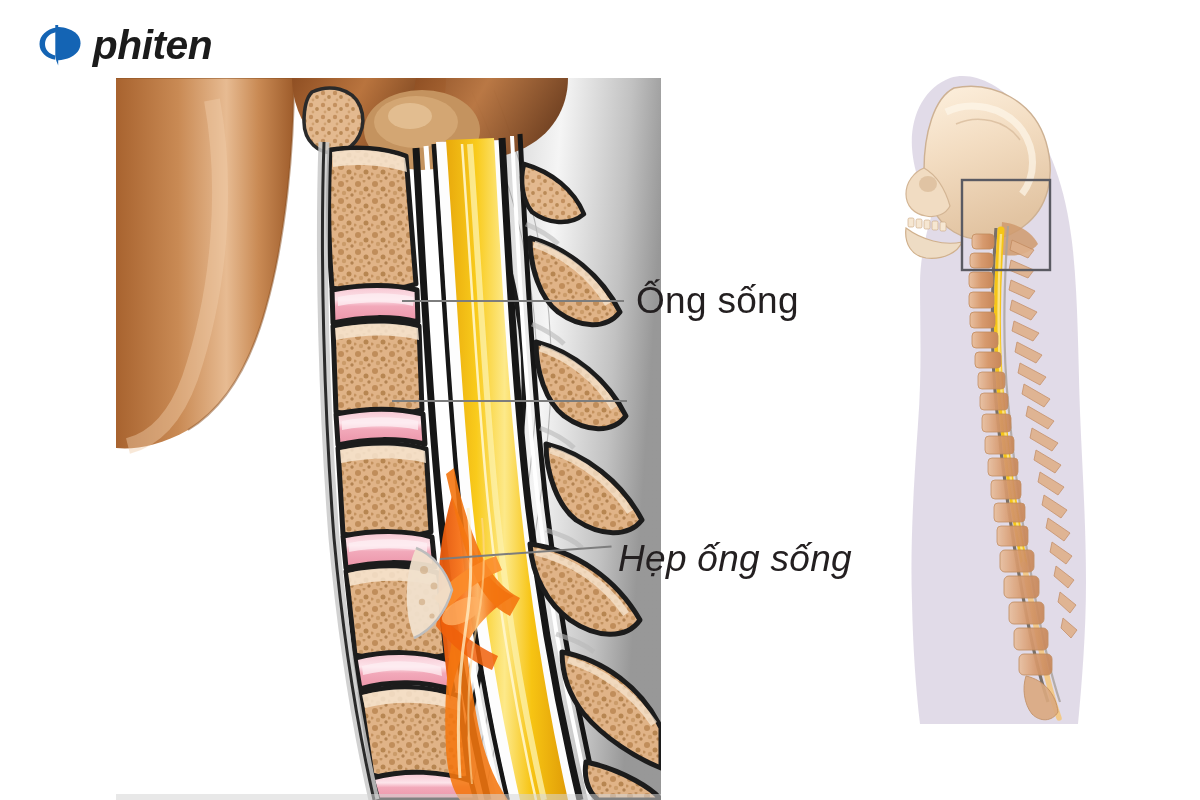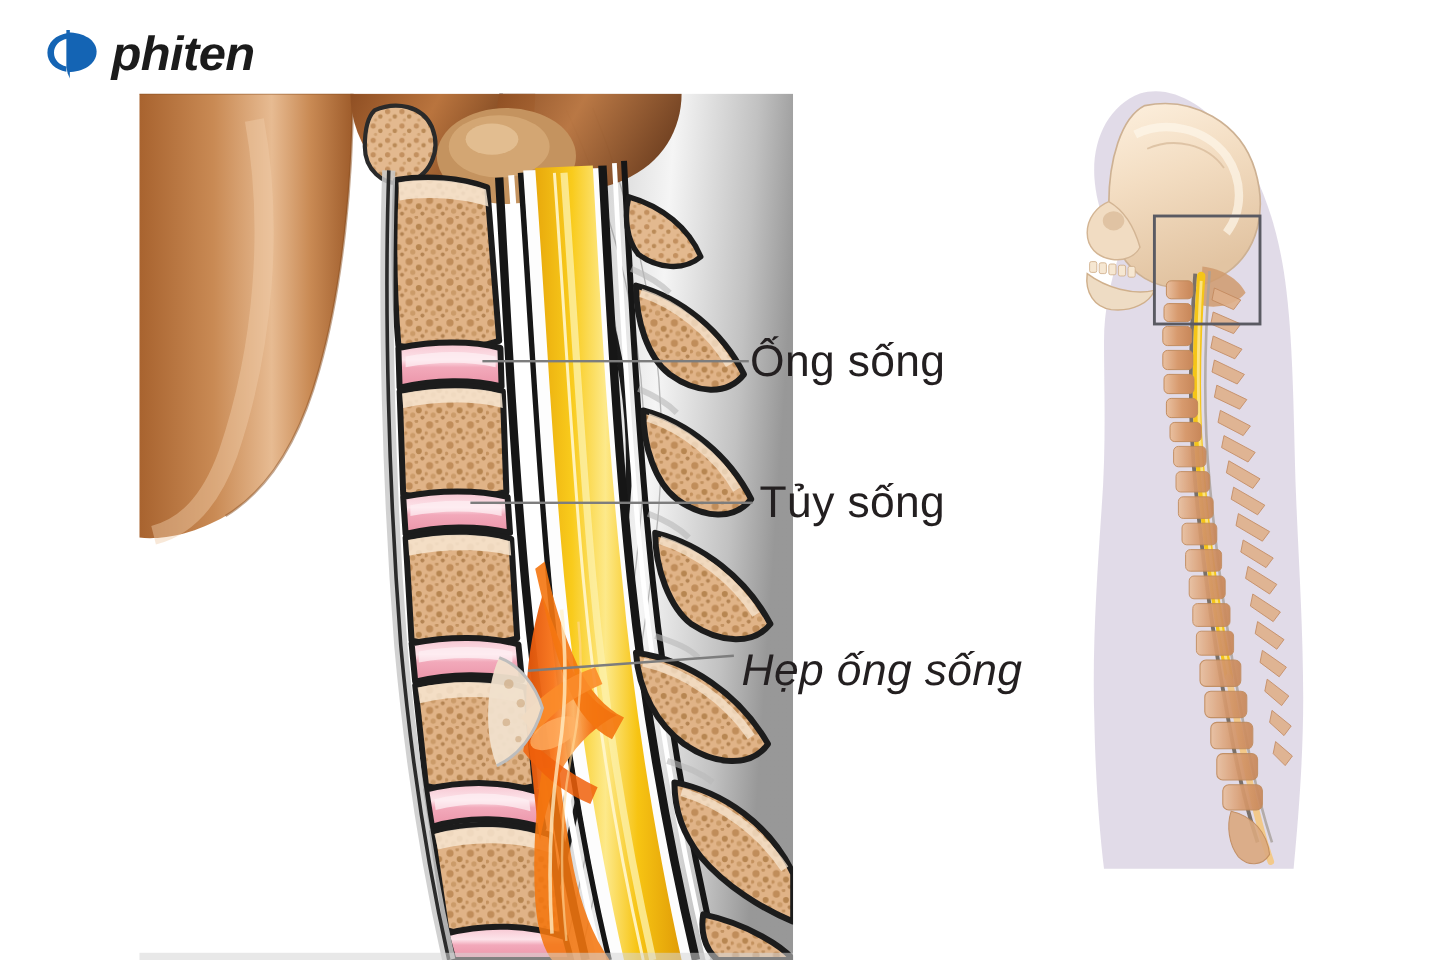--- a/index.html
+++ b/index.html
@@ -62,21 +62,21 @@
   .callout-text {
     font-family: "Liberation Sans", sans-serif;
     font-size: 37px;
     font-weight: 400;
     color: #231f20;
     line-height: 1;
     letter-spacing: 0.3px;
   }
   #callout-spinal-canal { left: 402px; top: 282px; }
   #callout-spinal-canal .callout-line { width: 222px; }
-  #callout-spinal-canal .callout-text { margin-left: 1px; }
+  #callout-spinal-canal .callout-text { margin-left: 12px; }
 
   #callout-spinal-cord { left: 392px; top: 400px; }
   #callout-spinal-cord .callout-line { width: 235px; }
   #callout-spinal-cord .callout-text { margin-left: 6px; }
 
   #callout-stenosis { left: 440px; top: 540px; }
   #callout-stenosis .callout-line { width: 172px; }
   #callout-stenosis .callout-text { margin-left: 6px; font-style: italic; }
   #callout-stenosis .callout-line {
     transform: rotate(-4.2deg);
@@ -329,21 +329,20 @@
     </svg>
   </div>
 
   <div class="callout" id="callout-spinal-canal">
     <span class="callout-line"></span>
     <span class="callout-text">Ống sống</span>
   </div>
 
   <div class="callout" id="callout-spinal-cord">
     <span class="callout-line"></span>
-    <span class="callout-text">Tủy sống</span>
   </div>
 
   <div class="callout" id="callout-stenosis">
     <span class="callout-line"></span>
     <span class="callout-text">Hẹp ống sống</span>
   </div>
 
   <div id="reference-figure">
     <svg width="208" height="660" viewBox="0 0 208 660" xmlns="http://www.w3.org/2000/svg">
       <defs>

